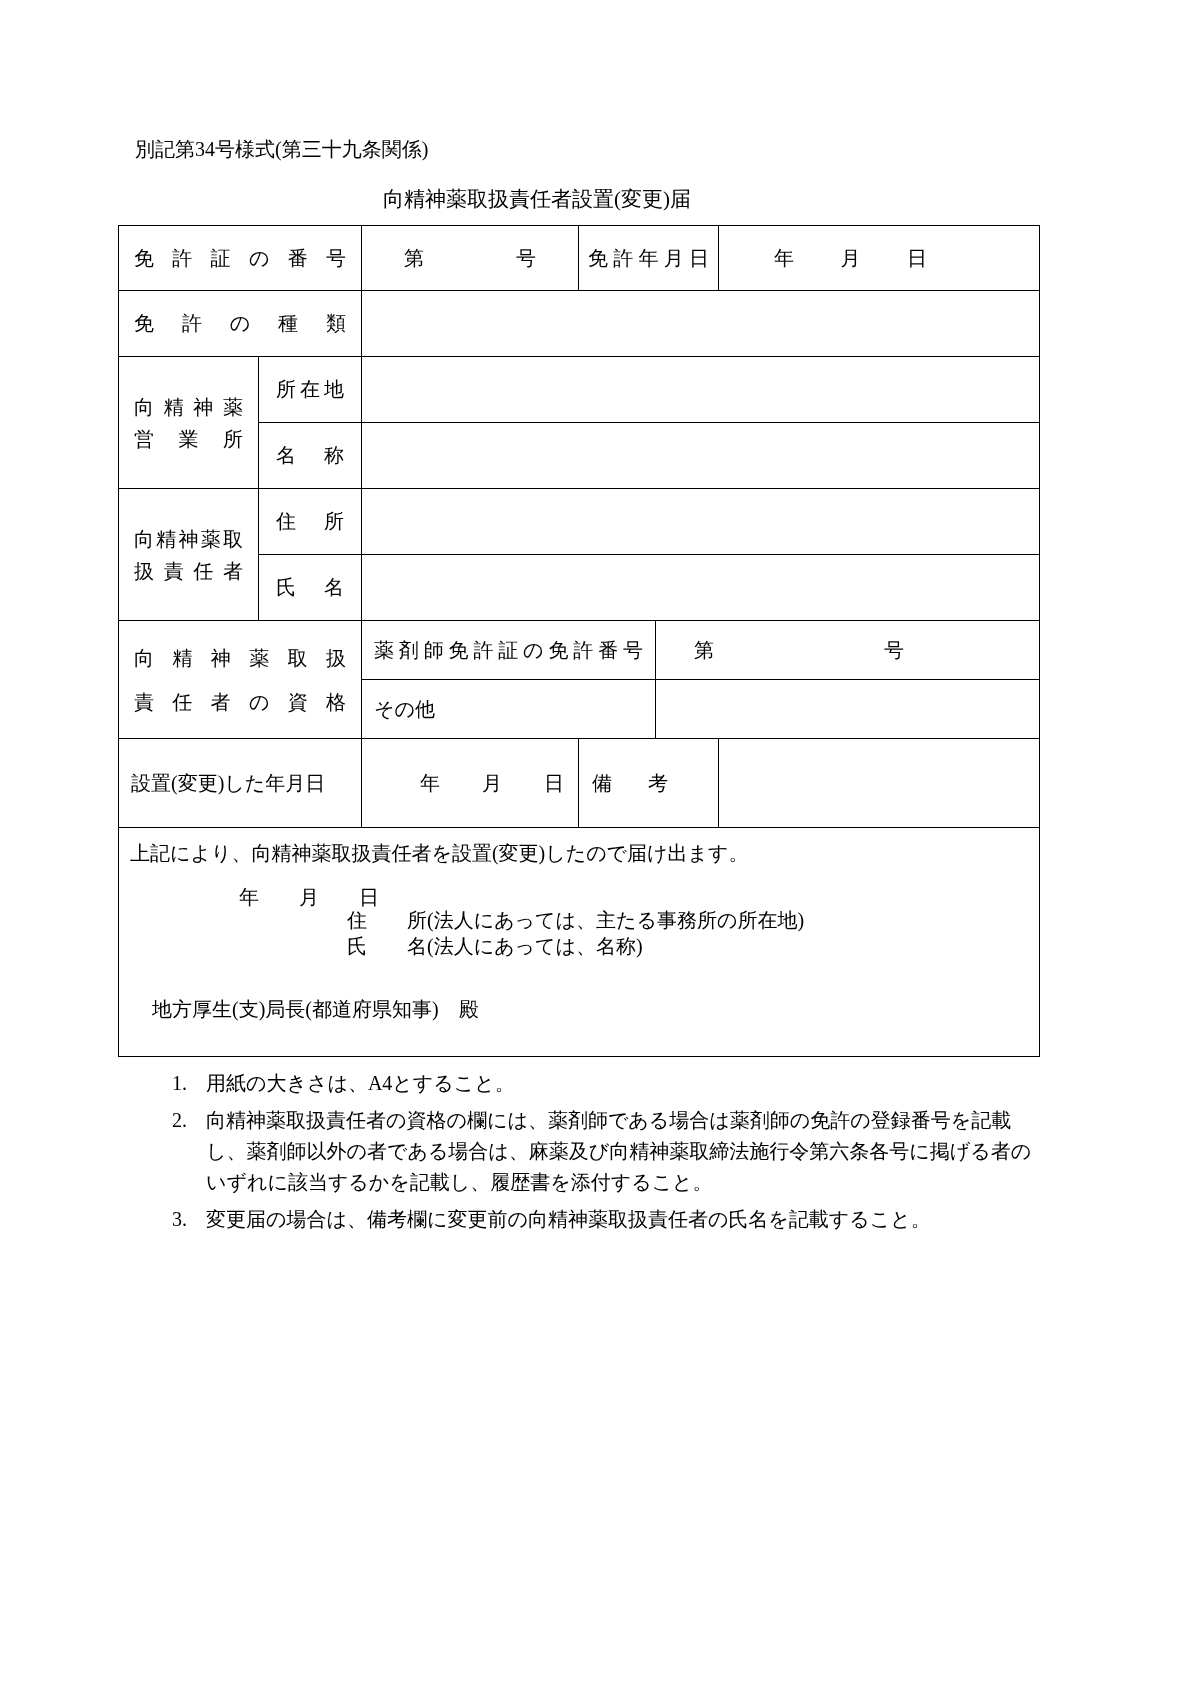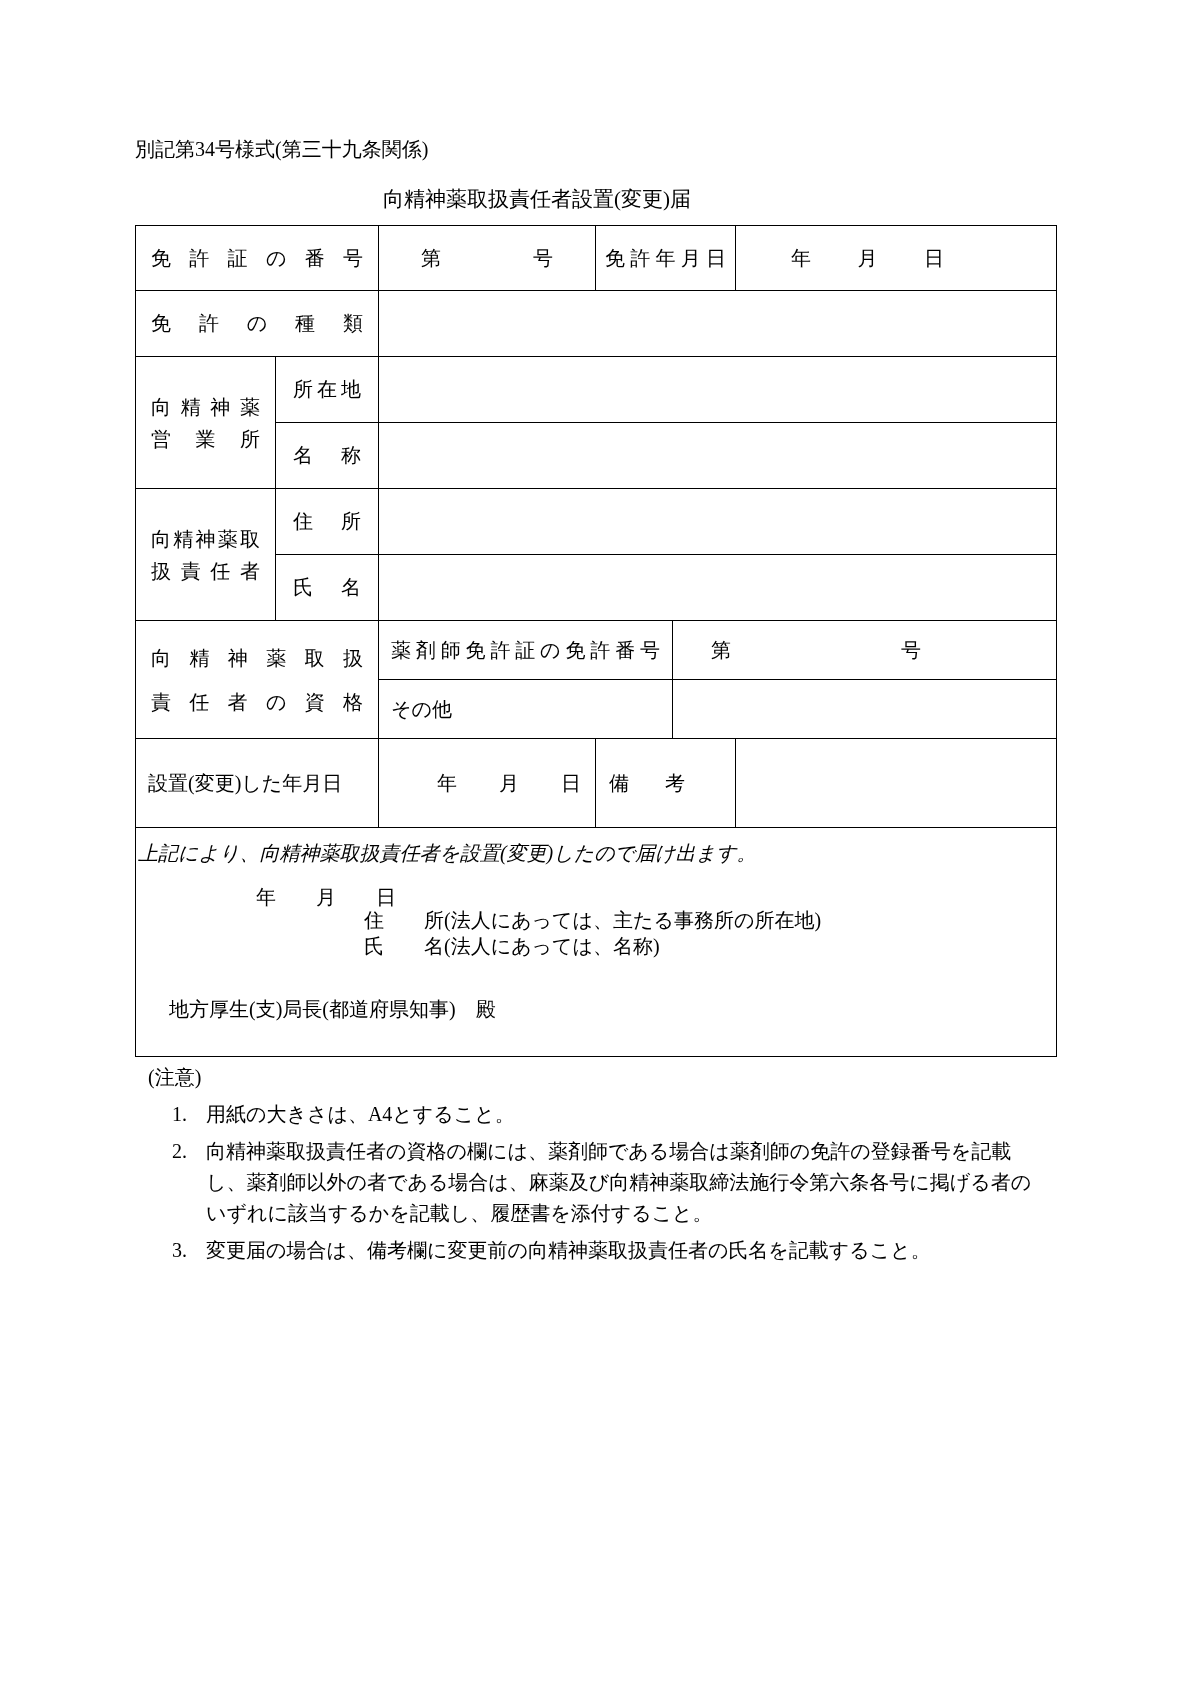--- a/index.html
+++ b/index.html
@@ -9,21 +9,21 @@
       background: #ffffff; color: #000000;
       font-family: "Liberation Serif", "DejaVu Serif", serif;
       font-size: 20px;
     }
     .page { position: relative; width: 1181px; height: 1695px; overflow: hidden; padding-left: 12px; }
 
     .form-ref { position: absolute; left: 135px; top: 136px; }
     .title { position: absolute; left: 128px; top: 185px; width: 818px; text-align: center; font-size: 21px; }
 
     table.form {
-      position: absolute; left: 135px; top: 225px;
+      position: absolute; left: 118px; top: 225px;
       border-collapse: collapse; table-layout: fixed; width: 921px;
     }
     td { border: 1px solid #000; padding: 0; vertical-align: middle; font-size: 20px; }
 
     
     .lbl { text-align: justify; text-align-last: justify; padding: 0 15px; }
     .lbl-tight { text-align: justify; text-align-last: justify; padding: 0 12px; }
     .plain { padding: 0 12px; }
 
     
@@ -31,21 +31,21 @@
     .lbl2 .jl { text-align: justify; text-align-last: justify; line-height: 24px; }
     .lbl2 .gap  { margin-top: 8px; }
     .lbl2 .gap2 { margin-top: 20px; }
 
     
     .fx { display: flex; justify-content: space-between; align-items: center; }
 
     
     .decl { vertical-align: top; padding-top: 14px; line-height: 23px; }
     .decl div { white-space: pre; }
-    .dl1 { margin-left: 2px; font-style: italic; }
+    .dl1 { margin-left: 11px; }
     .dl2 { margin-left: 120px; margin-top: 21px; }
     .dl3 { margin-left: 228px; }
     .dl4 { margin-left: 228px; margin-top: 3px; }
     .dl5 { margin-left: 33px;  margin-top: 40px; }
 
     
     .notes { position: absolute; left: 0; top: 1062px; width: 1181px; }
     .notes-heading { margin-left: 148px; line-height: 31px; }
     .note-item { display: flex; margin: 6px 0 0 172px; width: 878px; line-height: 31px; }
     .note-no { flex: none; width: 34px; white-space: pre; }
@@ -156,21 +156,20 @@
         <div class="dl2">年        月        日</div>
         <div class="dl3">住        所(法人にあっては、主たる事務所の所在地)</div>
         <div class="dl4">氏        名(法人にあっては、名称)</div>
         <div class="dl5">地方厚生(支)局長(都道府県知事)    殿</div>
       </td>
     </tr>
   </tbody>
     </table>
 
   <div class="notes">
-    <div class="notes-heading">(注意)</div>
     <div class="note-item">
       <span class="note-no">1.</span>
       <span class="note-text">用紙の大きさは、A4とすること。</span>
     </div>
     <div class="note-item">
       <span class="note-no">2.</span>
       <span class="note-text">向精神薬取扱責任者の資格の欄には、薬剤師である場合は薬剤師の免許の登録番号を記載し、薬剤師以外の者である場合は、麻薬及び向精神薬取締法施行令第六条各号に掲げる者のいずれに該当するかを記載し、履歴書を添付すること。</span>
     </div>
     <div class="note-item">
       <span class="note-no">3.</span>

